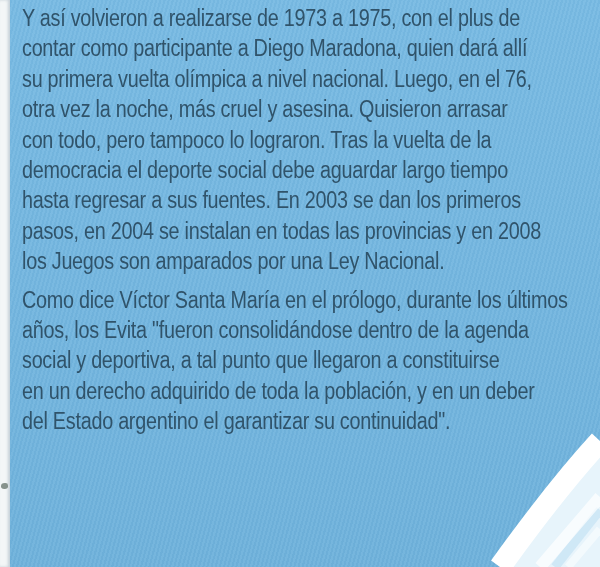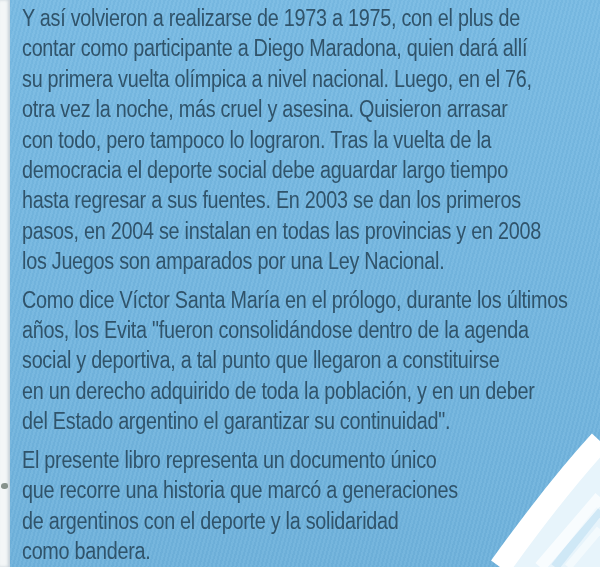--- a/index.html
+++ b/index.html
@@ -77,26 +77,20 @@
     </p>
 
     <p class="para">
       <span class="line">Como dice Víctor Santa María en el prólogo, durante los últimos</span>
       <span class="line">años, los Evita "fueron consolidándose dentro de la agenda</span>
       <span class="line">social y deportiva, a tal punto que llegaron a constituirse</span>
       <span class="line">en un derecho adquirido de toda la población, y en un deber</span>
       <span class="line">del Estado argentino el garantizar su continuidad".</span>
     </p>
 
-    <p class="para">
-      <span class="line">El presente libro representa un documento único</span>
-      <span class="line">que recorre una historia que marcó a generaciones</span>
-      <span class="line">de argentinos con el deporte y la solidaridad</span>
-      <span class="line">como bandera.</span>
-    </p>
 
   </div>
 
   <svg class="corner-svg" viewBox="0 0 180 220" xmlns="http://www.w3.org/2000/svg" aria-hidden="true">
 
     <path d="M 180,103 Q 138,150 89,220 L 180,220 Z" fill="#e7f4fb"></path>
 
     <path d="M 180,163 L 135,220" stroke="#bfe0f4" stroke-width="9" fill="none" opacity="0.6"></path>
 
     <path d="M 180,150 L 120,220" stroke="#ffffff" stroke-width="12" fill="none" opacity="0.7"></path>

